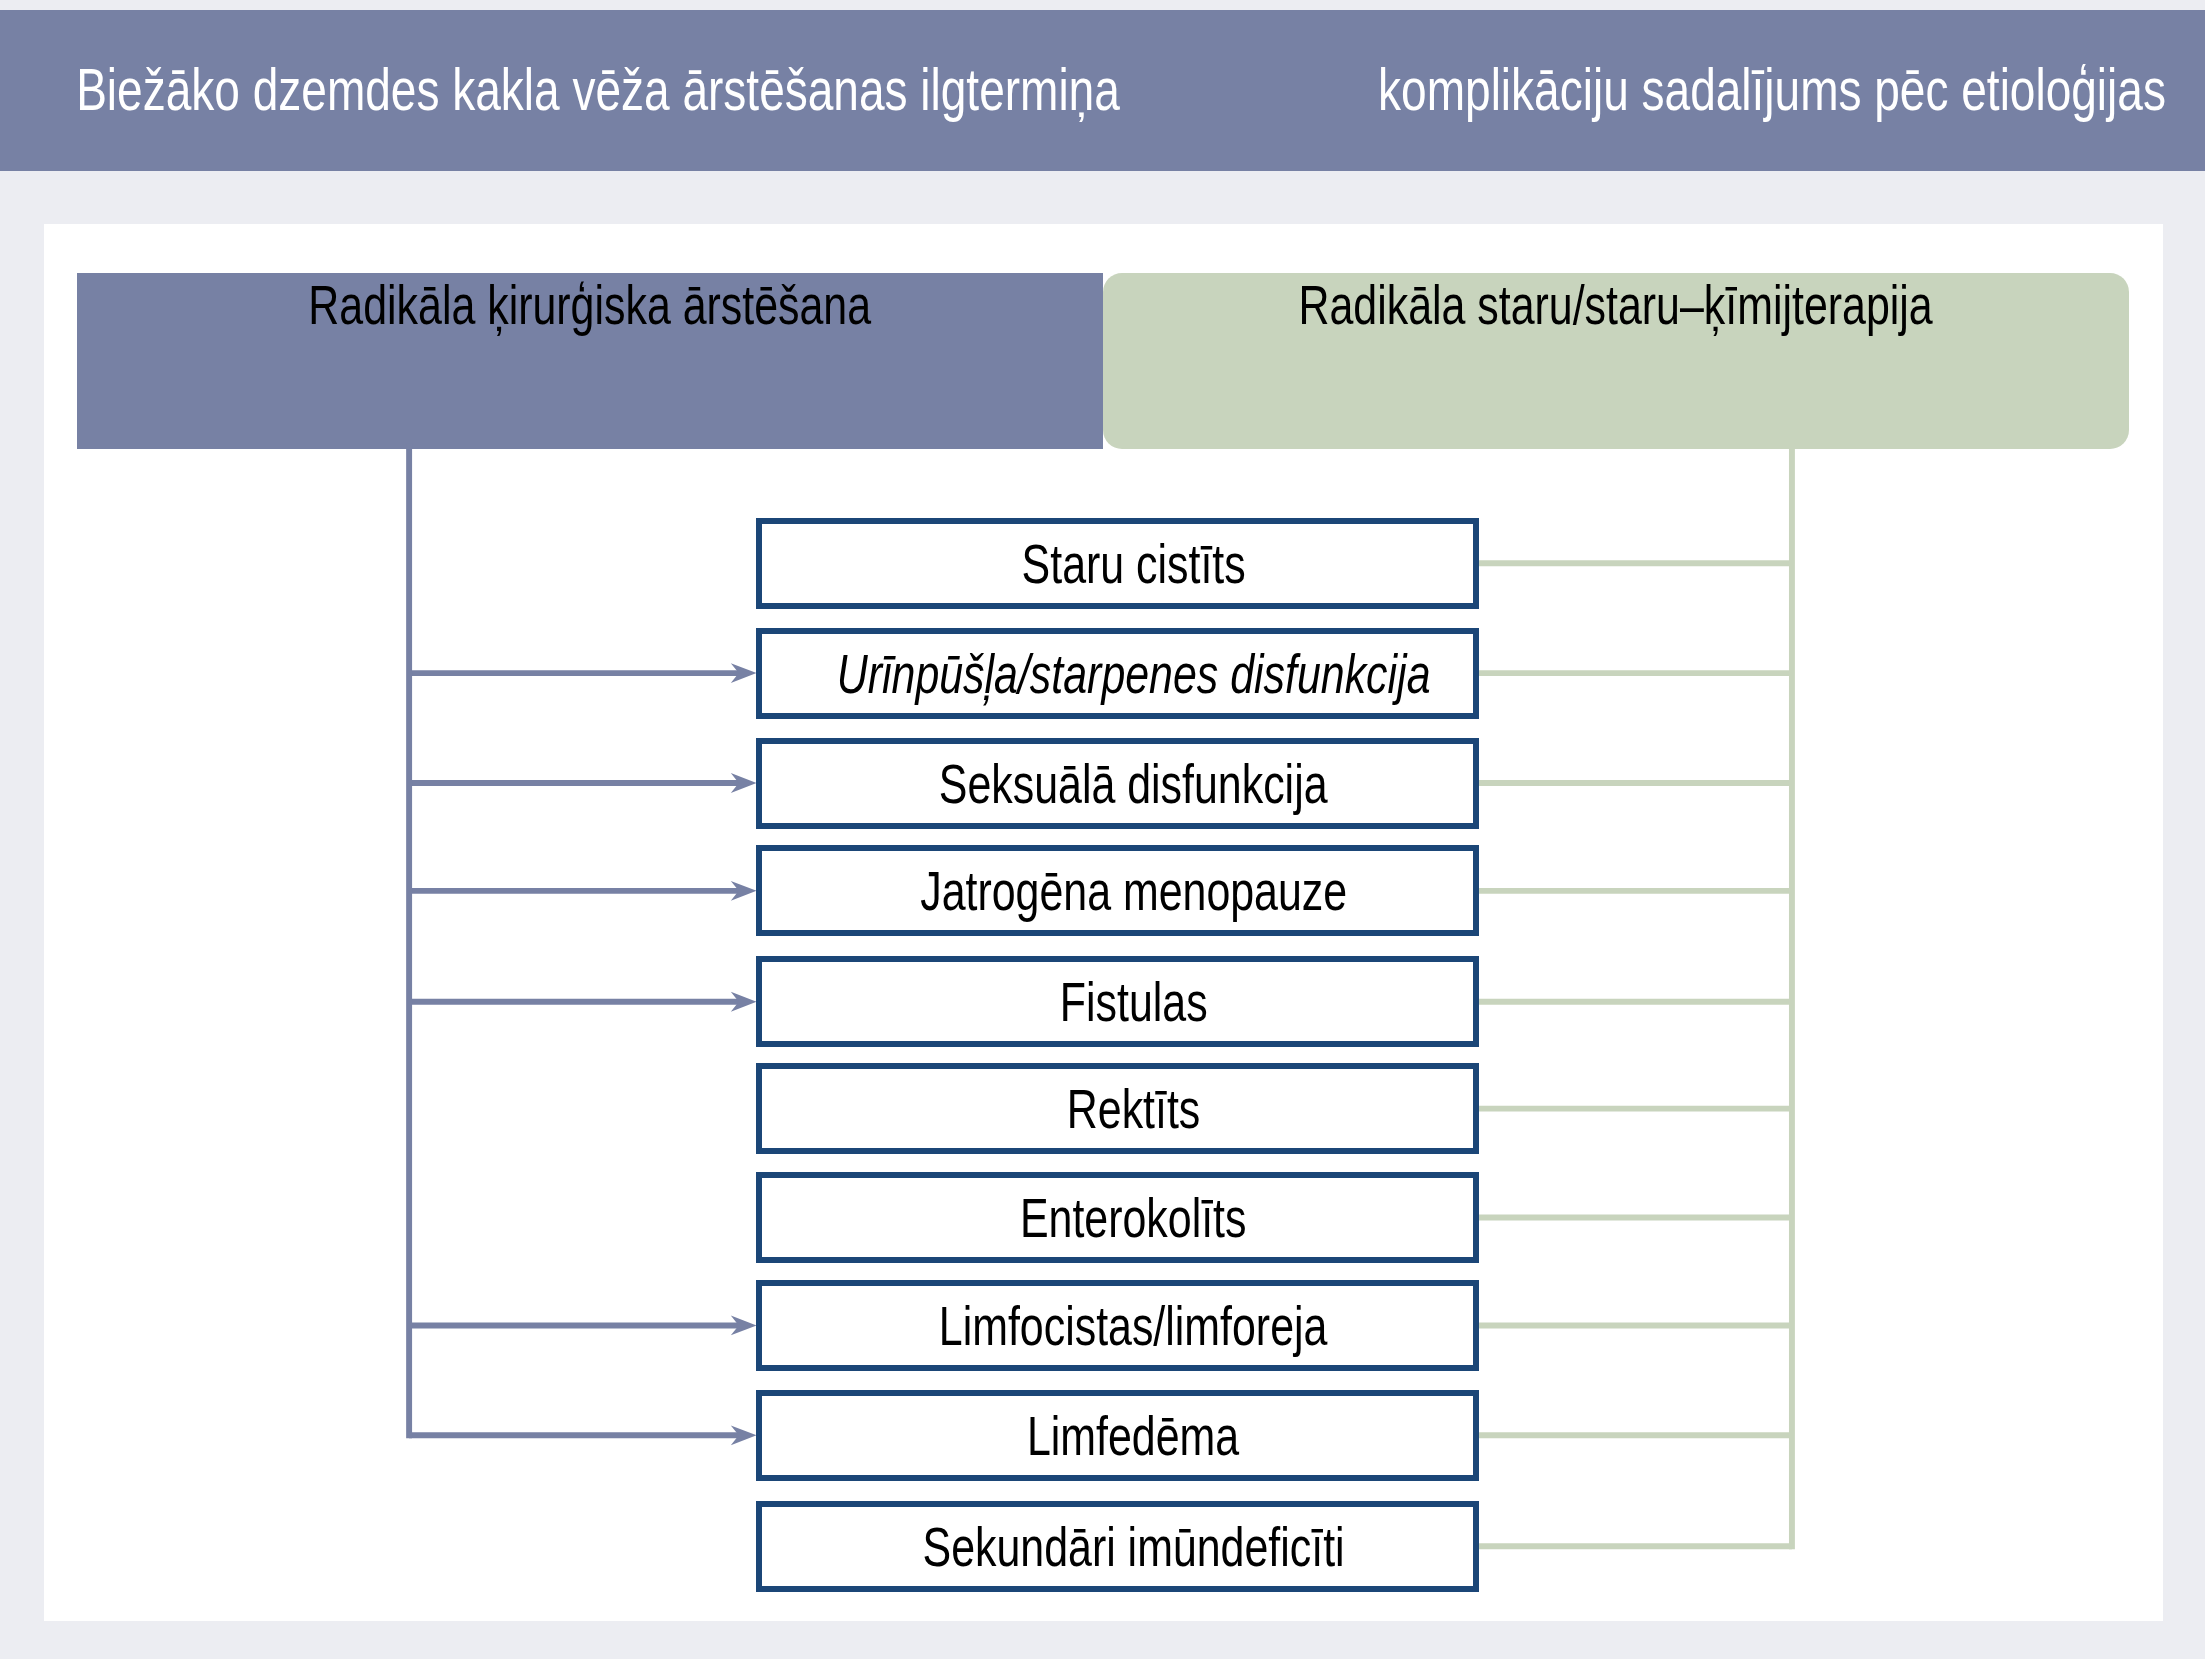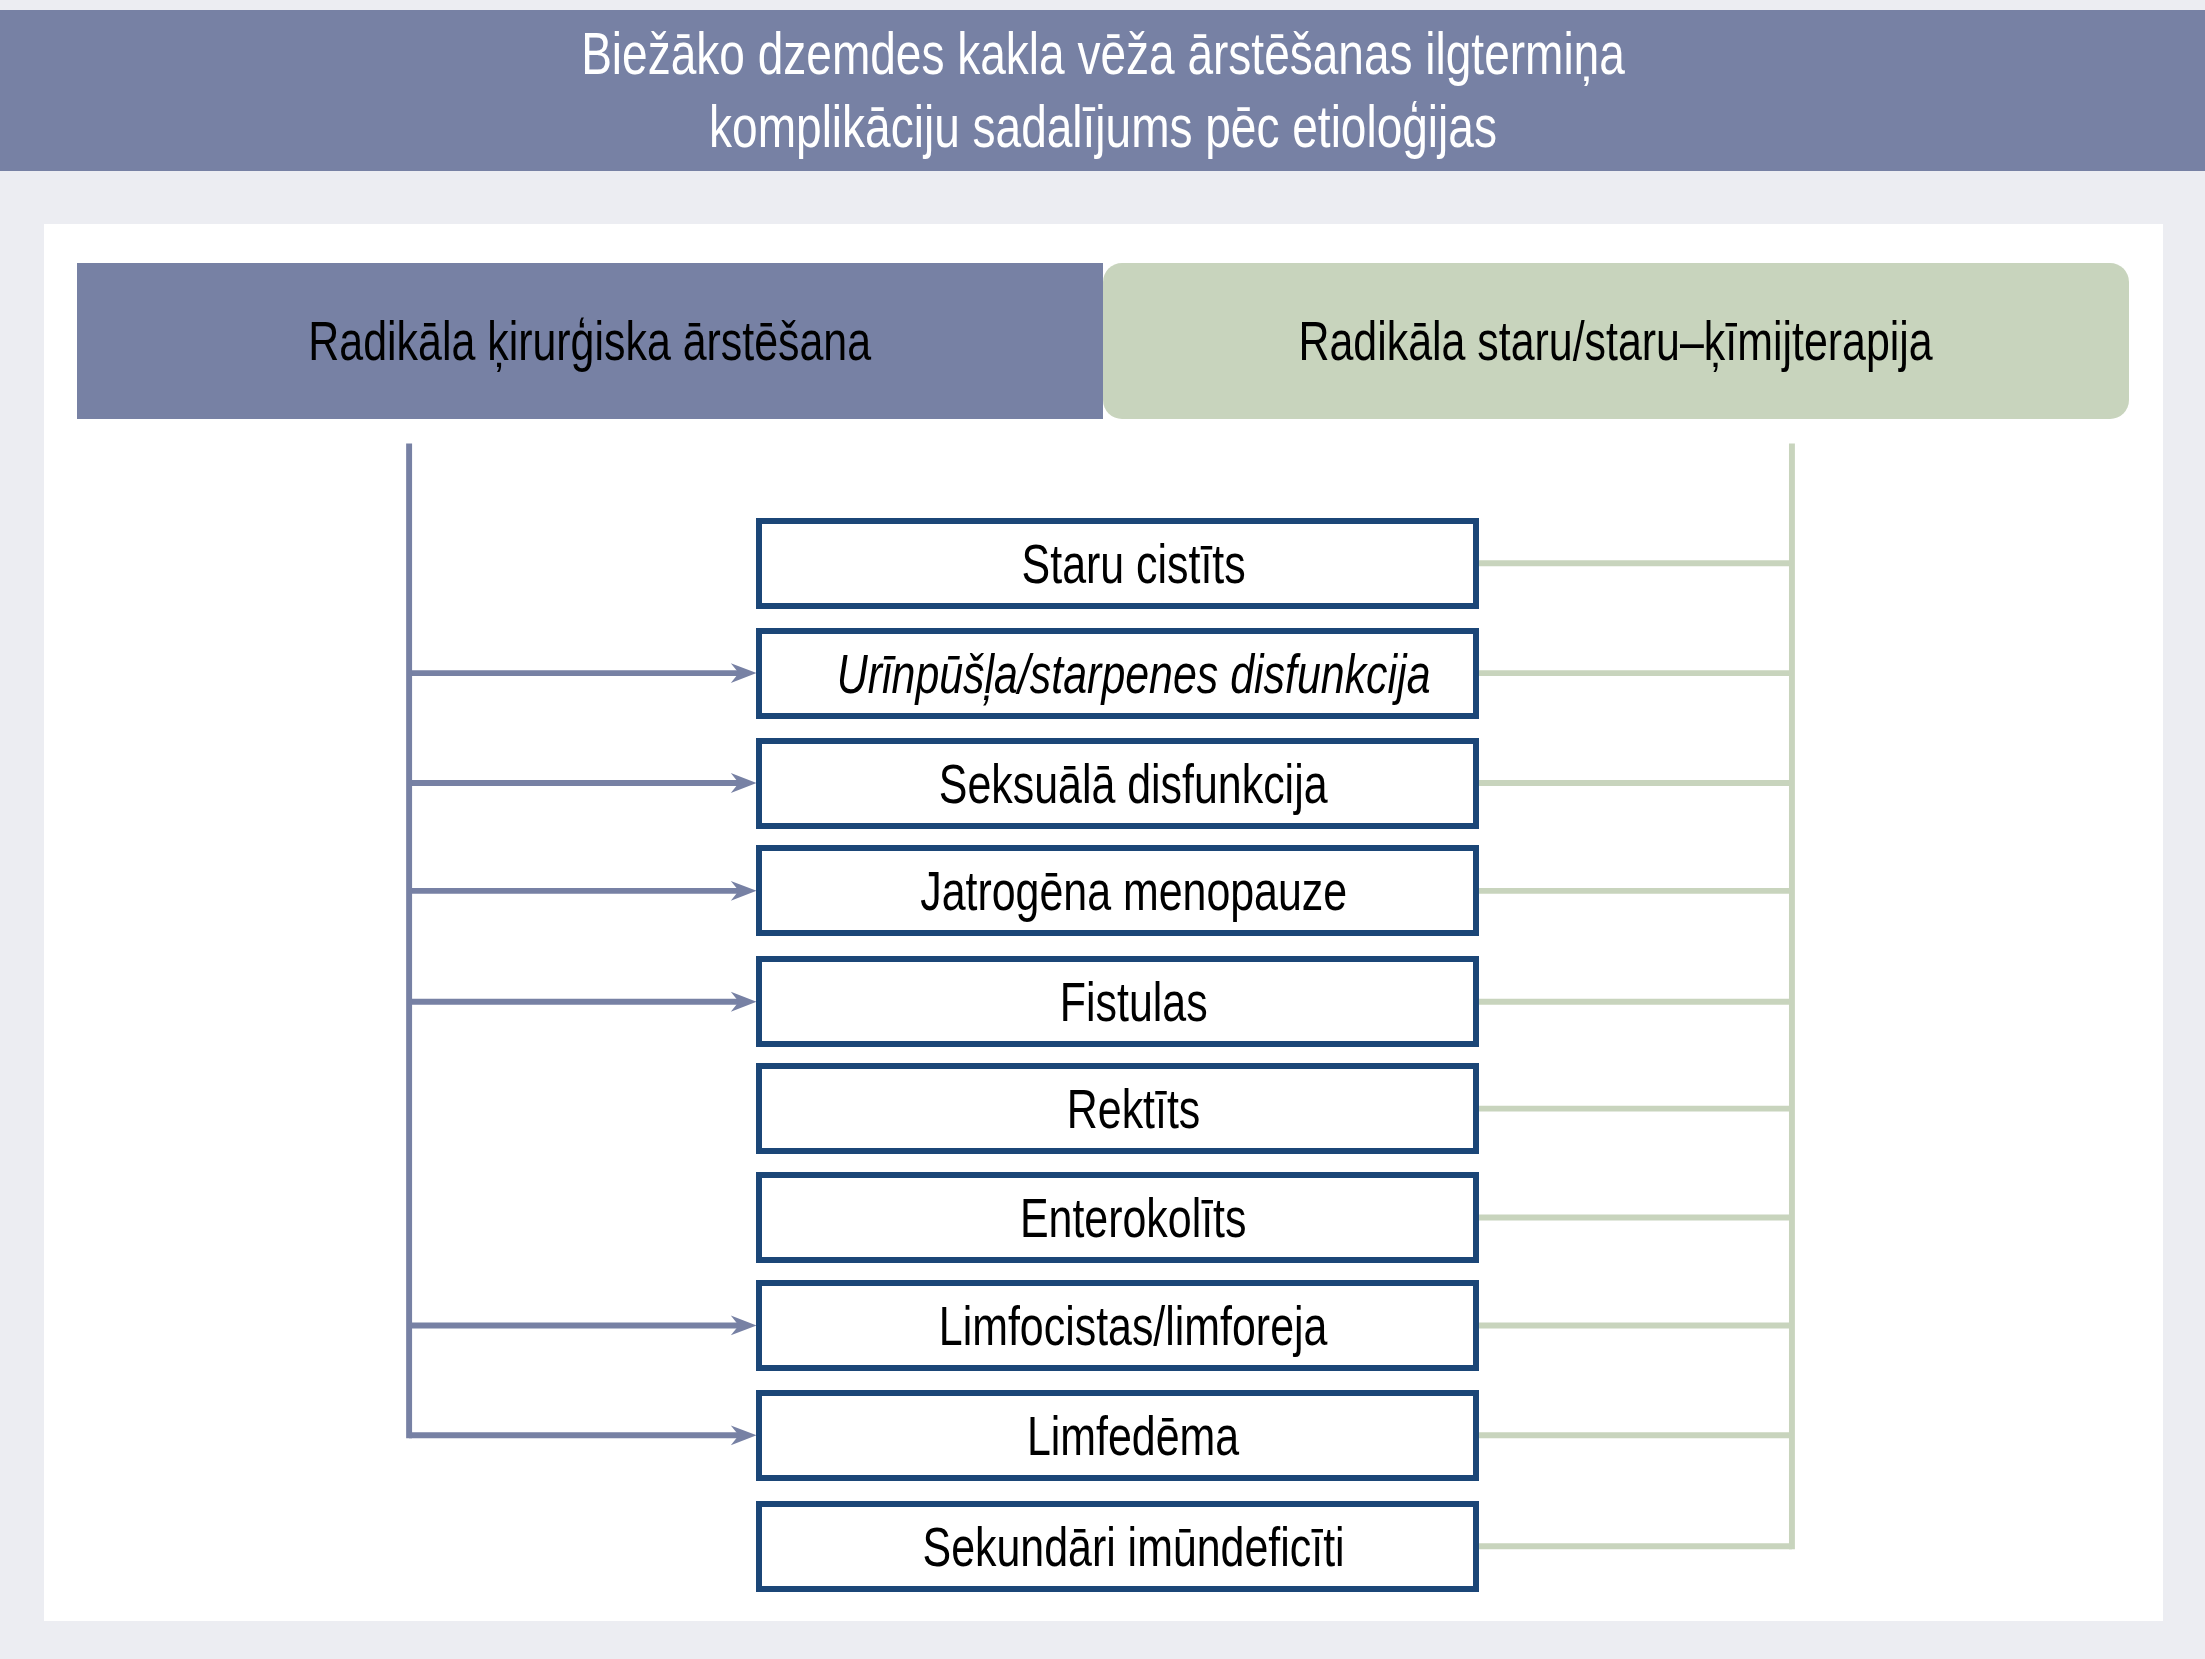--- a/index.html
+++ b/index.html
@@ -1,20 +1,20 @@
 <!DOCTYPE html>
 <html><head>
 <meta charset="utf-8">
 <style>
   html, body { margin:0; padding:0; }
   body { width:2206px; height:1659px; background:#ecedf2; position:relative; overflow:hidden; font-family:"Liberation Sans", sans-serif; }
-  .title-band { position:absolute; left:0; top:10px; width:2206px; height:161px; background:#7781a4; color:#fff; display:flex; flex-direction:column; align-items:center; justify-content:center; }
+  .title-band { position:absolute; left:0; top:10px; width:2206px; height:161px; background:#7781a4; color:#fff; display:flex; flex-direction:row; align-items:center; justify-content:center; }
   .title-band span { font-size:59px; line-height:73px; transform:scaleX(0.78); white-space:nowrap; display:block; }
   .panel { position:absolute; left:44px; top:224px; width:2119px; height:1397px; background:#ffffff; }
-  .cat { position:absolute; top:263px; height:156px; display:flex; align-items:center; justify-content:center; color:#000; }
+  .cat { position:absolute; top:273px; height:176px; display:flex; justify-content:center; color:#000; }
   .cat span { font-size:55px; transform:scaleX(0.78); white-space:nowrap; display:block; }
   .cat-left { left:77px; width:1026px; background:#7781a4; }
   .cat-right { left:1103px; width:1026px; background:#c8d4bd;border-radius:19px; }
   .box { position:absolute; left:756px; width:679px; height:79px; border:6px solid #1b4677; background:#fff; display:flex; align-items:center; justify-content:center;padding-left:32px; }
   .box span { font-size:55px; transform:scaleX(0.78); white-space:nowrap; display:block; color:#000; }
   svg.conn { position:absolute; left:0; top:0; }
 </style>
 </head>
 <body>
 

